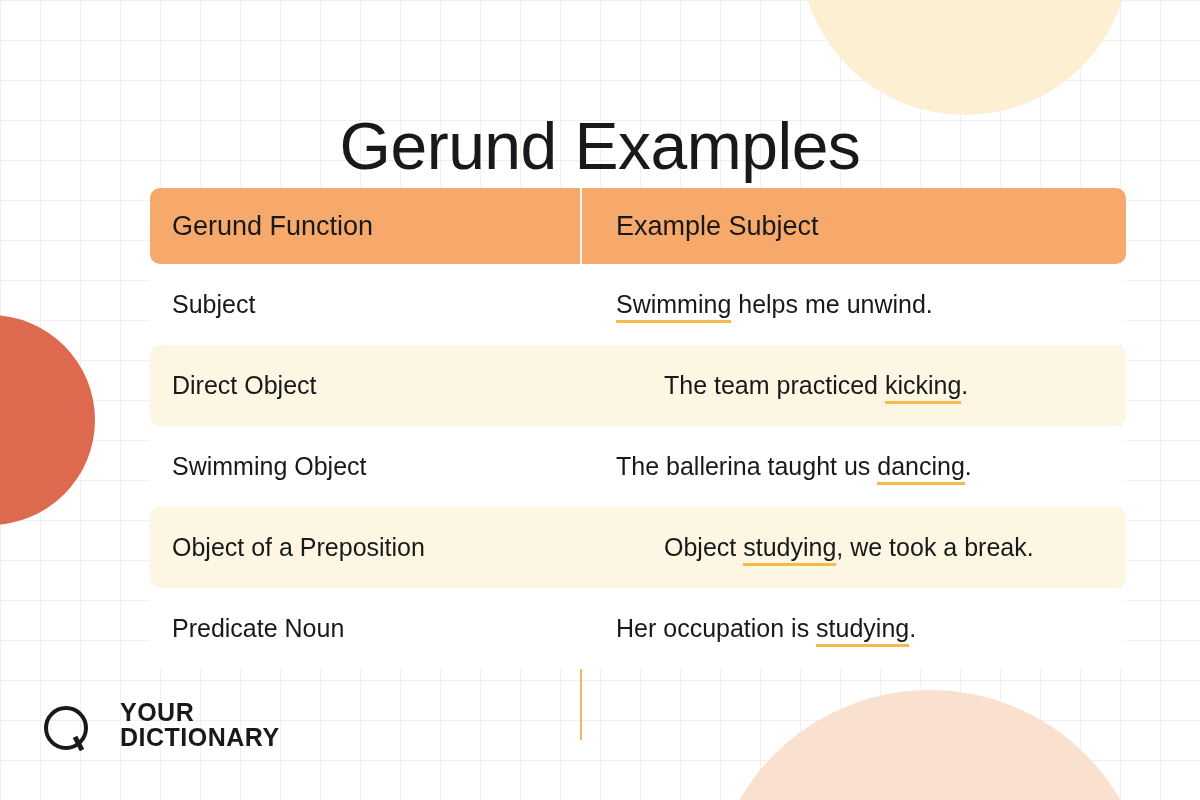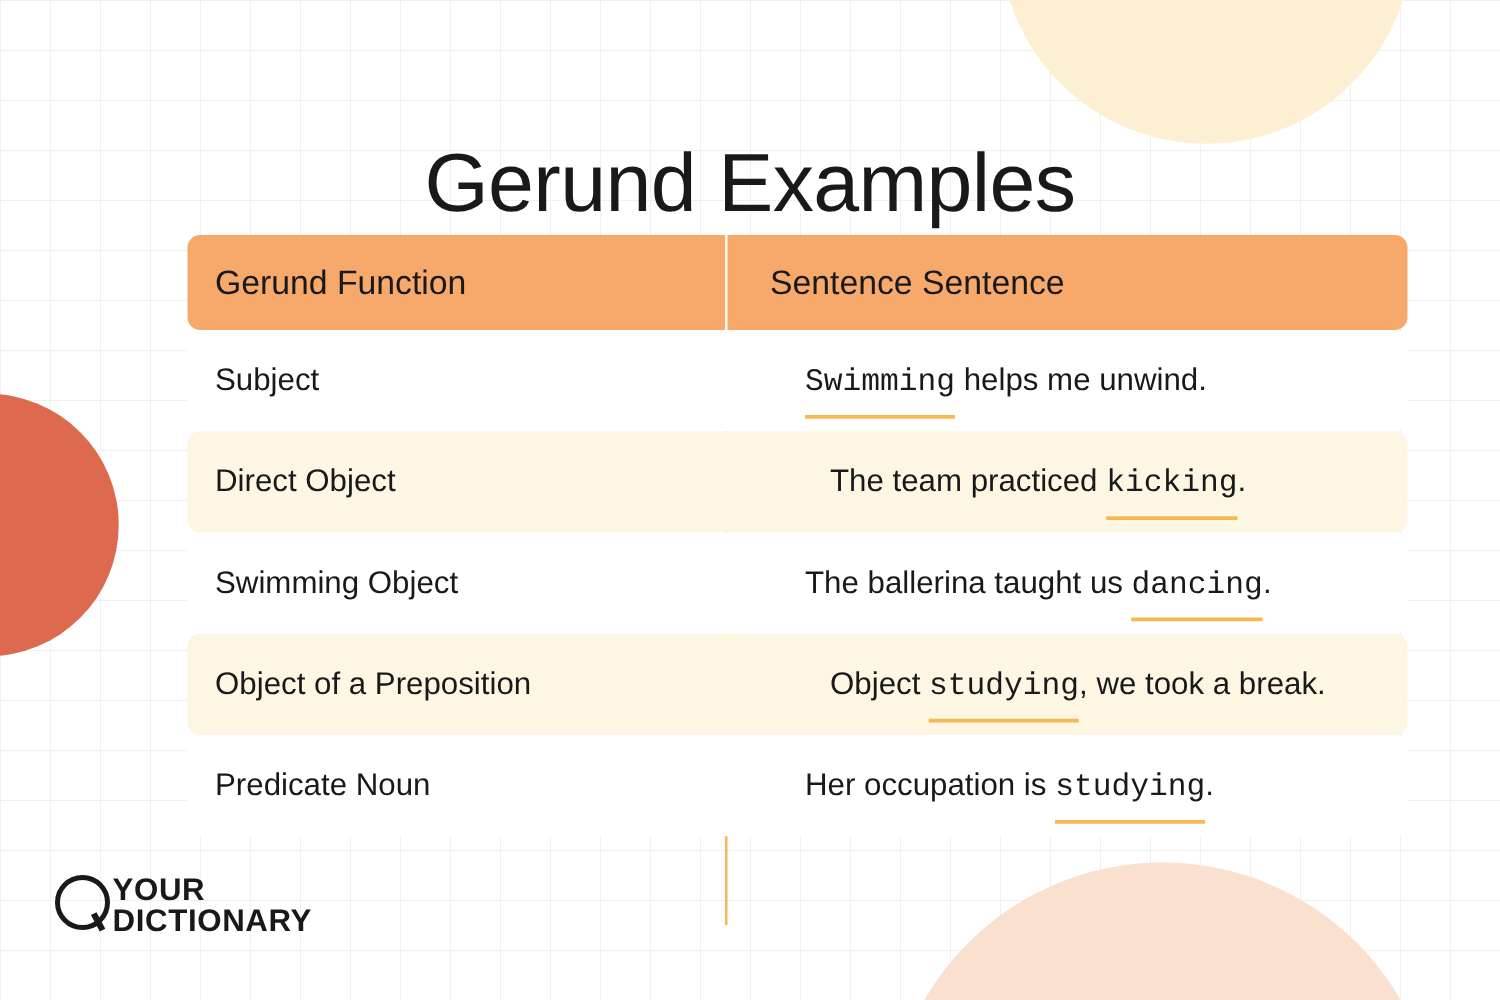--- a/index.html
+++ b/index.html
@@ -63,21 +63,21 @@
     align-items: center;
     min-height: 81px;
     position: relative;
     border-radius: 10px;
   }
   .row.header {
     background: #f6a96a;
     min-height: 76px;
   }
   .row.alt { background: #fdf6e3; gap: 48px; }
-  .row.plain { background: #ffffff; gap: 28px; }
+  .row.plain { background: #ffffff; }
 
   .cell-left {
     width: 430px;
     padding-left: 22px;
     font-size: 25px;
     color: #18191a;
     font-weight: 400;
   }
   .cell-right {
     flex: 1;
@@ -106,32 +106,31 @@
     left: 430px;
     top: 0;
     width: 2px;
     height: 76px;
     background: #ffffff;
     opacity: 0.9;
   }
 
   .gerund {
     border-bottom: 3px solid #f5b950;
-    padding-bottom: 12px;
-    font-family: Liberation Mono, monospace;
+    padding-bottom: 2px;
   }
 
   
   .logo {
     position: absolute;
     left: 44px;
     top: 700px;
     display: flex;
-    align-items: flex-start;
-    gap: 2px;
+    align-items: flex-end;
+    gap: 32px;
   }
   .logo-mark {
     width: 44px; height: 44px;
     border: 4px solid #18191a;
     border-radius: 50%;
     position: relative;
   }
   .logo-mark::after {
     content: "";
     position: absolute;
@@ -167,21 +166,21 @@
   <div class="shape shape-left"></div>
   <div class="shape shape-bottom-right"></div>
 
   <h1 class="title">Gerund Examples</h1>
 
   <div class="table">
 
     <div class="row header">
       <div class="divider-head"></div>
       <div class="cell-left">Gerund Function</div>
-      <div class="cell-right">Sentence Sentence</div>
+      <div class="cell-right">Example Subject</div>
     </div>
 
     <div style="position:relative;">
       <div class="divider"></div>
 
       <div class="row plain">
         <div class="cell-left">Subject</div>
         <div class="cell-right"><span></span><span class="gerund">Swimming</span><span> helps me unwind.</span></div>
       </div>
 

